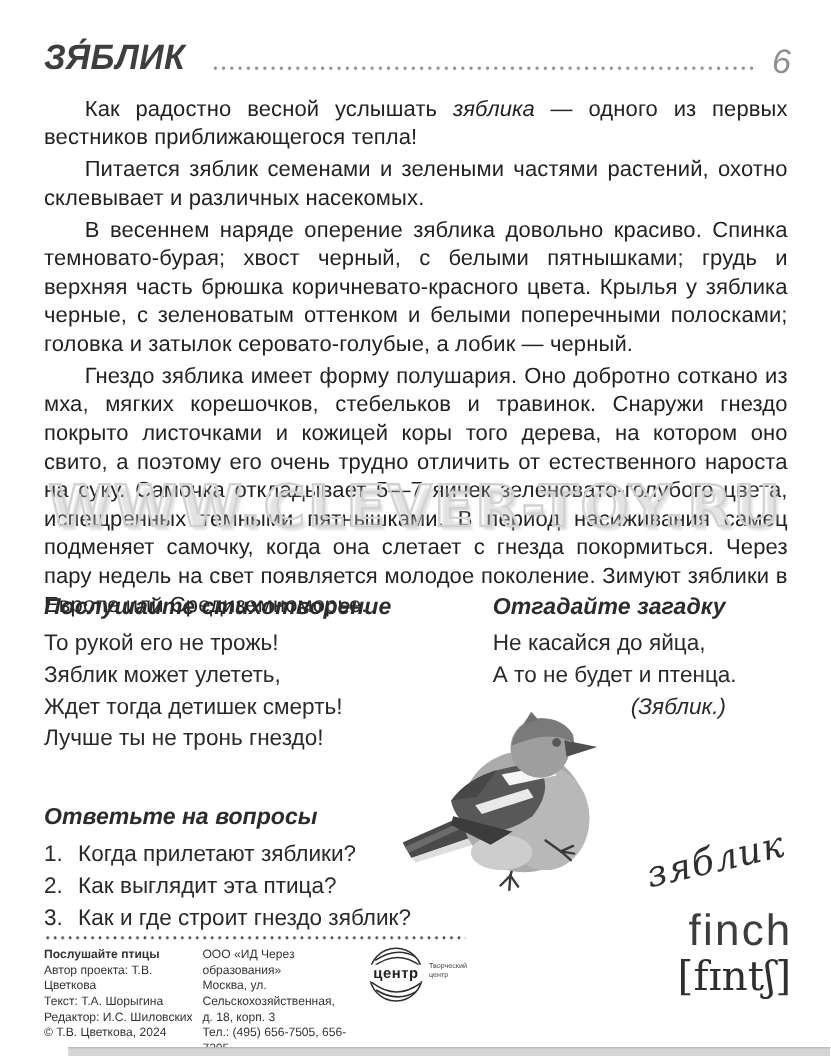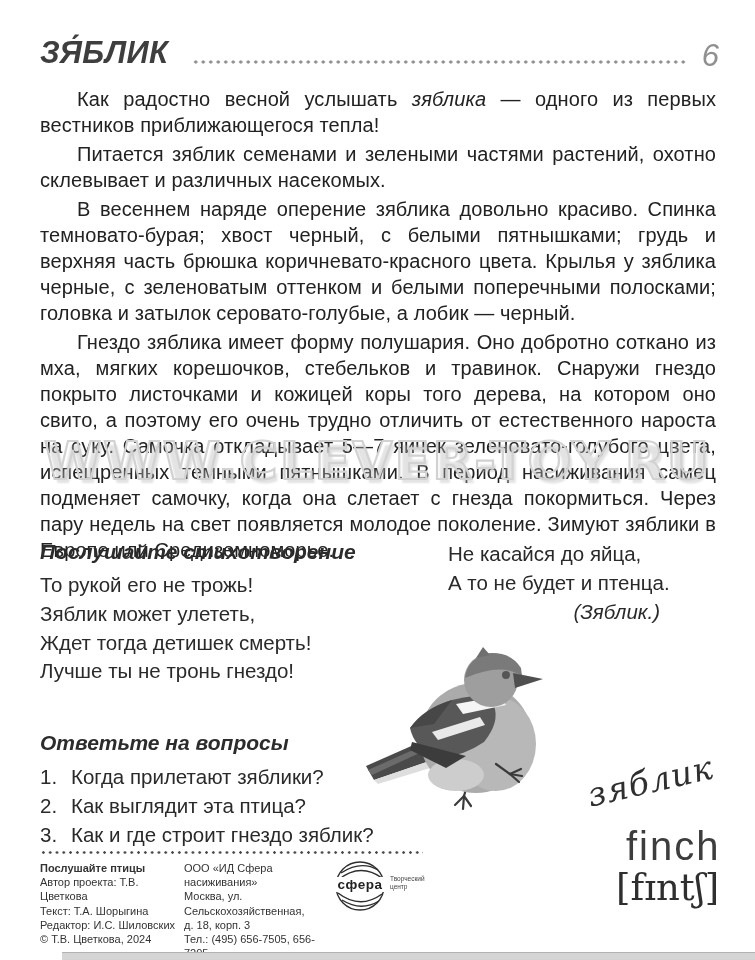--- a/index.html
+++ b/index.html
@@ -94,20 +94,21 @@
 
   <div class="poem">
     <div class="sec-header">Послушайте стихотворение</div>
     <div class="line">То рукой его не трожь!</div>
     <div class="line">Зяблик может улететь,</div>
     <div class="line">Ждет тогда детишек смерть!</div>
     <div class="line">Лучше ты не тронь гнездо!</div>
   </div>
 
   <div class="riddle">
+    <div class="sec-header">Отгадайте загадку</div>
     <div class="line">Не касайся до яйца,</div>
     <div class="line">А то не будет и птенца.</div>
     <div class="answer">(Зяблик.)</div>
   </div>
 
   <div class="questions">
     <div class="sec-header">Ответьте на вопросы</div>
     <div class="q-item"><span class="q-num">1.</span><span>Когда прилетают зяблики?</span></div>
     <div class="q-item"><span class="q-num">2.</span><span>Как выглядит эта птица?</span></div>
     <div class="q-item"><span class="q-num">3.</span><span>Как и где строит гнездо зяблик?</span></div>
@@ -159,36 +160,36 @@
 
   <div class="f-col f-left">
     <div class="f-series">Послушайте птицы</div>
     <div>Автор проекта: Т.В. Цветкова</div>
     <div>Текст: Т.А. Шорыгина</div>
     <div>Редактор: И.С. Шиловских</div>
     <div>© Т.В. Цветкова, 2024</div>
   </div>
 
   <div class="f-col f-center">
-    <div>ООО «ИД Сфера насиживания»</div>
+    <div>ООО «ИД Через образования»</div>
     <div>Москва, ул. Сельскохозяйственная,</div>
     <div>д. 18, корп. 3</div>
     <div>Тел.: (495) 656-7505, 656-7205</div>
 
   </div>
 
   <div class="logo">
     <svg viewBox="0 0 52 52" width="52" height="52" aria-hidden="true">
       <g stroke="#2e2e2e" stroke-width="1.4" fill="none">
         <circle cx="26" cy="26" r="24"></circle>
         <path d="M4,20 Q26,2 48,18"></path>
         <path d="M7,13 Q27,0 44,10"></path>
         <path d="M4,33 Q26,50 48,34"></path>
         <path d="M8,40 Q27,52 45,41"></path>
       </g>
     </svg>
-    <div class="logo-text">сфера</div>
+    <div class="logo-text">центр</div>
   </div>
   <div class="logo-tagline">Творческий центр</div>
 
   <div class="scan-edge"></div>
 
 </div>
 
 </body></html>

